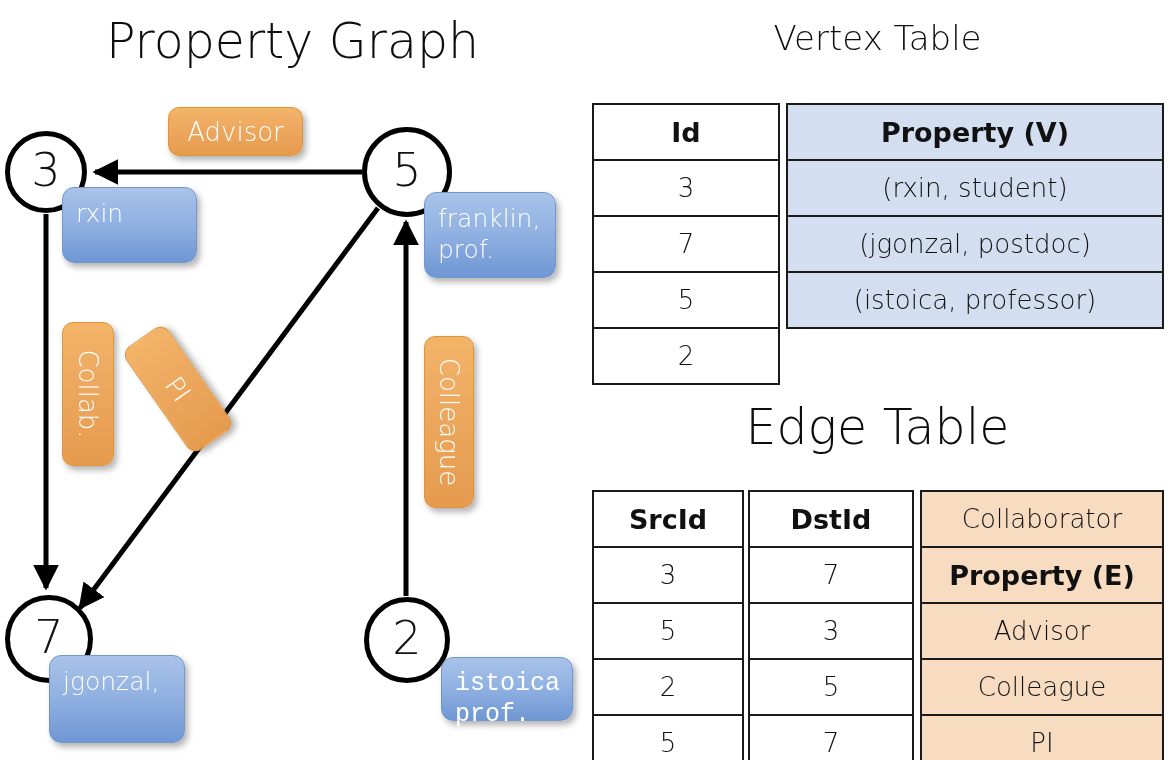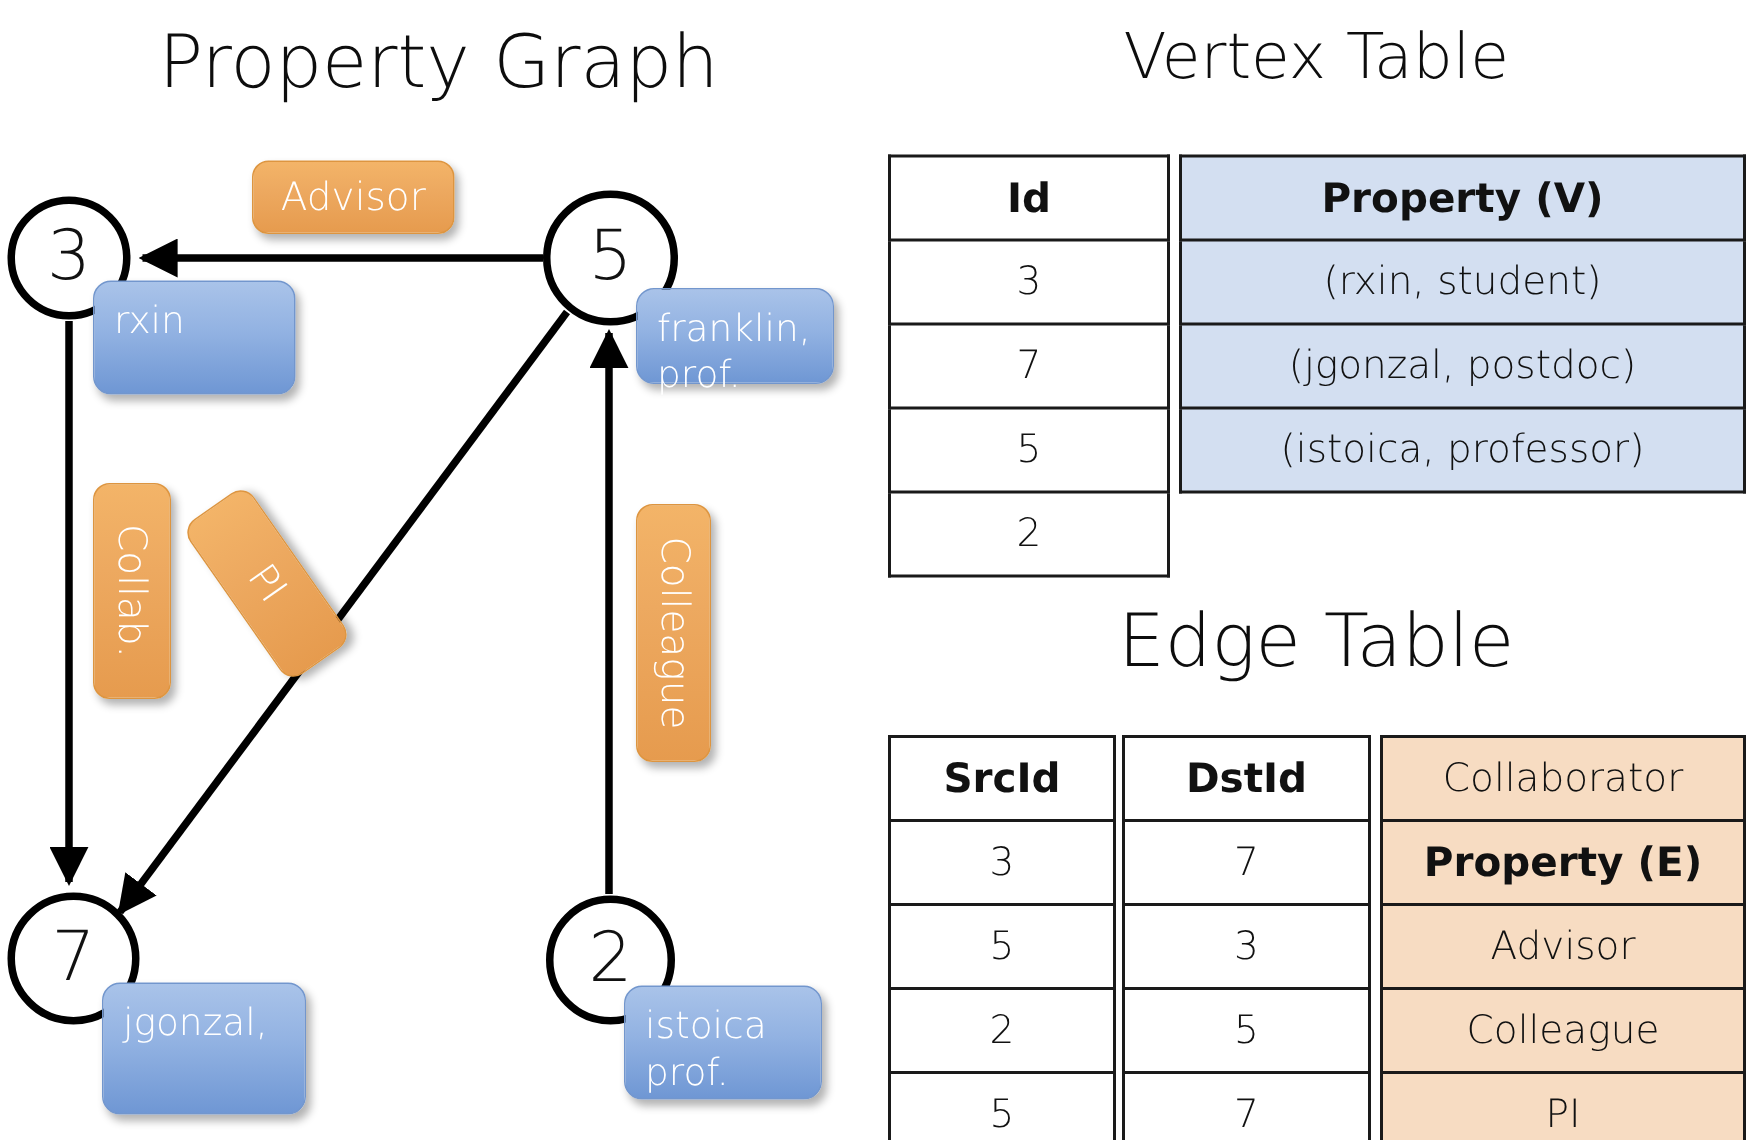--- a/index.html
+++ b/index.html
@@ -13,21 +13,21 @@
   .title{
     position:absolute;
     font-family:"DejaVu Sans","Liberation Sans",sans-serif;
     font-weight:300;
     color:#0d0d0d;
     letter-spacing:0px;
     white-space:nowrap;
     text-align:center;
   }
   #graph-title{left:0;top:12px;width:585px;font-size:49px;line-height:60px;}
-  #vertex-title{left:585px;top:8px;width:585px;font-size:42px;line-height:60px;}
+  #vertex-title{left:585px;top:8px;width:585px;font-size:34px;line-height:60px;}
   #edge-title{left:585px;top:398px;width:585px;font-size:49px;line-height:60px;}
 
   
   #graph-svg{position:absolute;left:0;top:0;width:585px;height:760px;}
 
   
   .node{
     position:absolute;border:5px solid #000;border-radius:50%;
     background:#fff;box-sizing:border-box;
     display:flex;align-items:center;justify-content:center;
@@ -120,28 +120,28 @@
 <div class="node" style="left:5px;top:595px;width:88px;height:88px;">
   <span>7</span>
 </div>
 <div class="node" style="left:364px;top:597px;width:86px;height:86px;">
   <span>2</span>
 </div>
 
 <div class="vbox" style="left:62px;top:187px;width:135px;height:76px;">
   <div>rxin</div>
 </div>
-<div class="vbox" style="left:424px;top:192px;width:132px;height:64px;">
+<div class="vbox" style="left:424px;top:192px;width:132px;height:86px;">
   <div>franklin,</div>
   <div>prof.</div>
 </div>
-<div class="vbox" style="left:68px;top:655px;width:136px;height:88px;">
+<div class="vbox" style="left:49px;top:655px;width:136px;height:88px;">
   <div>jgonzal,</div>
 </div>
-<div class="vbox" style="left:416px;top:657px;width:132px;height:76px;">
+<div class="vbox" style="left:441px;top:657px;width:132px;height:64px;font-family:Liberation Mono, monospace;">
   <div>istoica</div>
   <div>prof.</div>
 </div>
 
 <div class="ebox" style="left:168px;top:107px;width:135px;height:49px;">
   <span class="rot">Advisor</span>
 </div>
 
 <div class="ebox" style="left:62px;top:322px;width:52px;height:144px;">
   <span class="rot rot-cw">Collab.</span>

